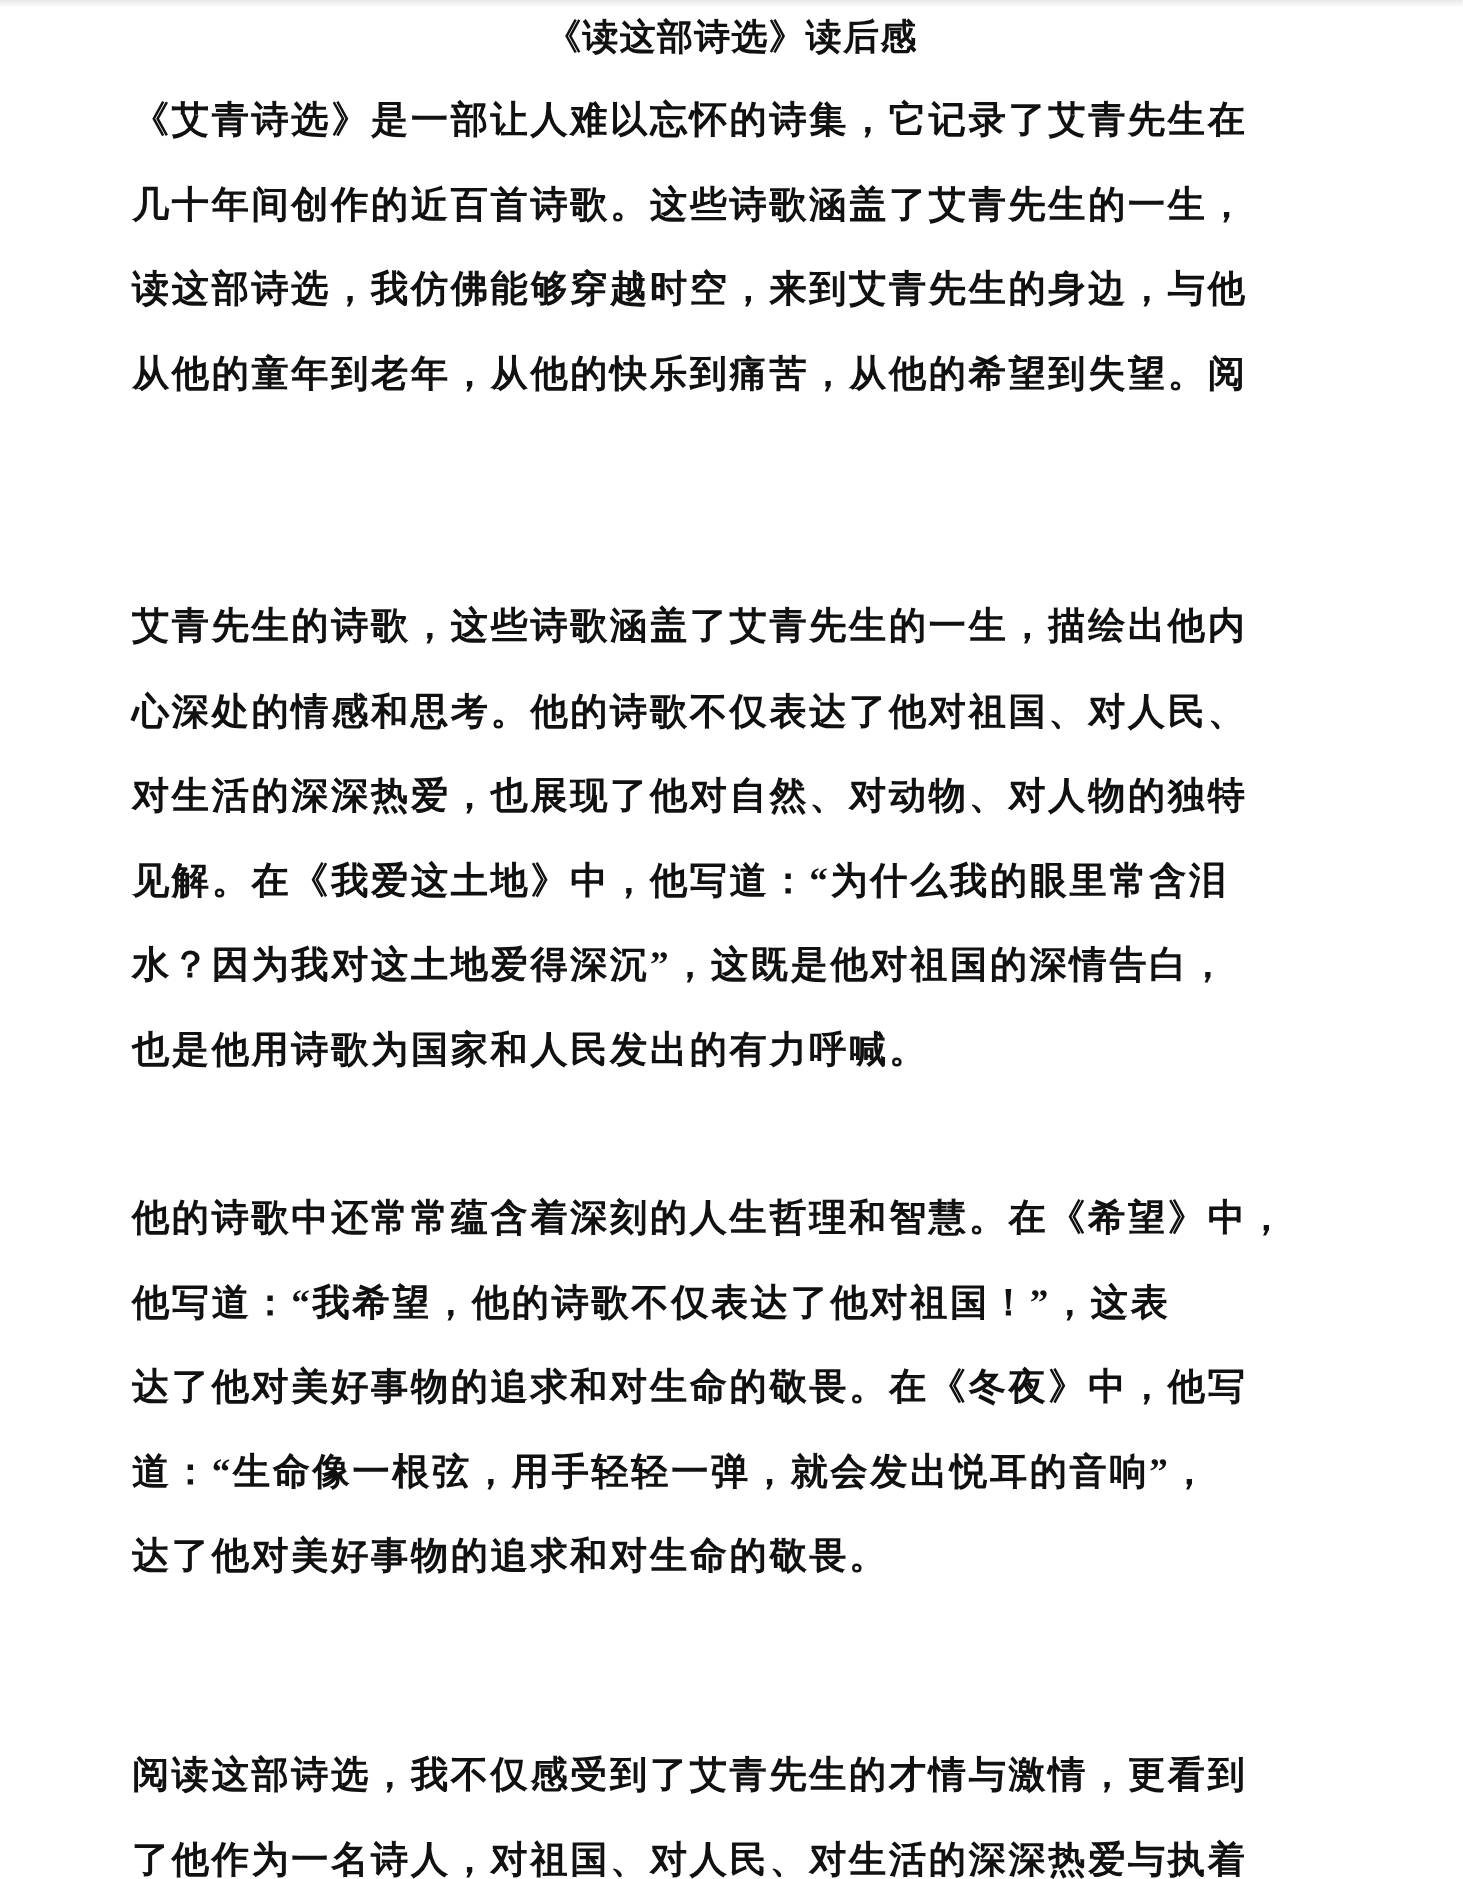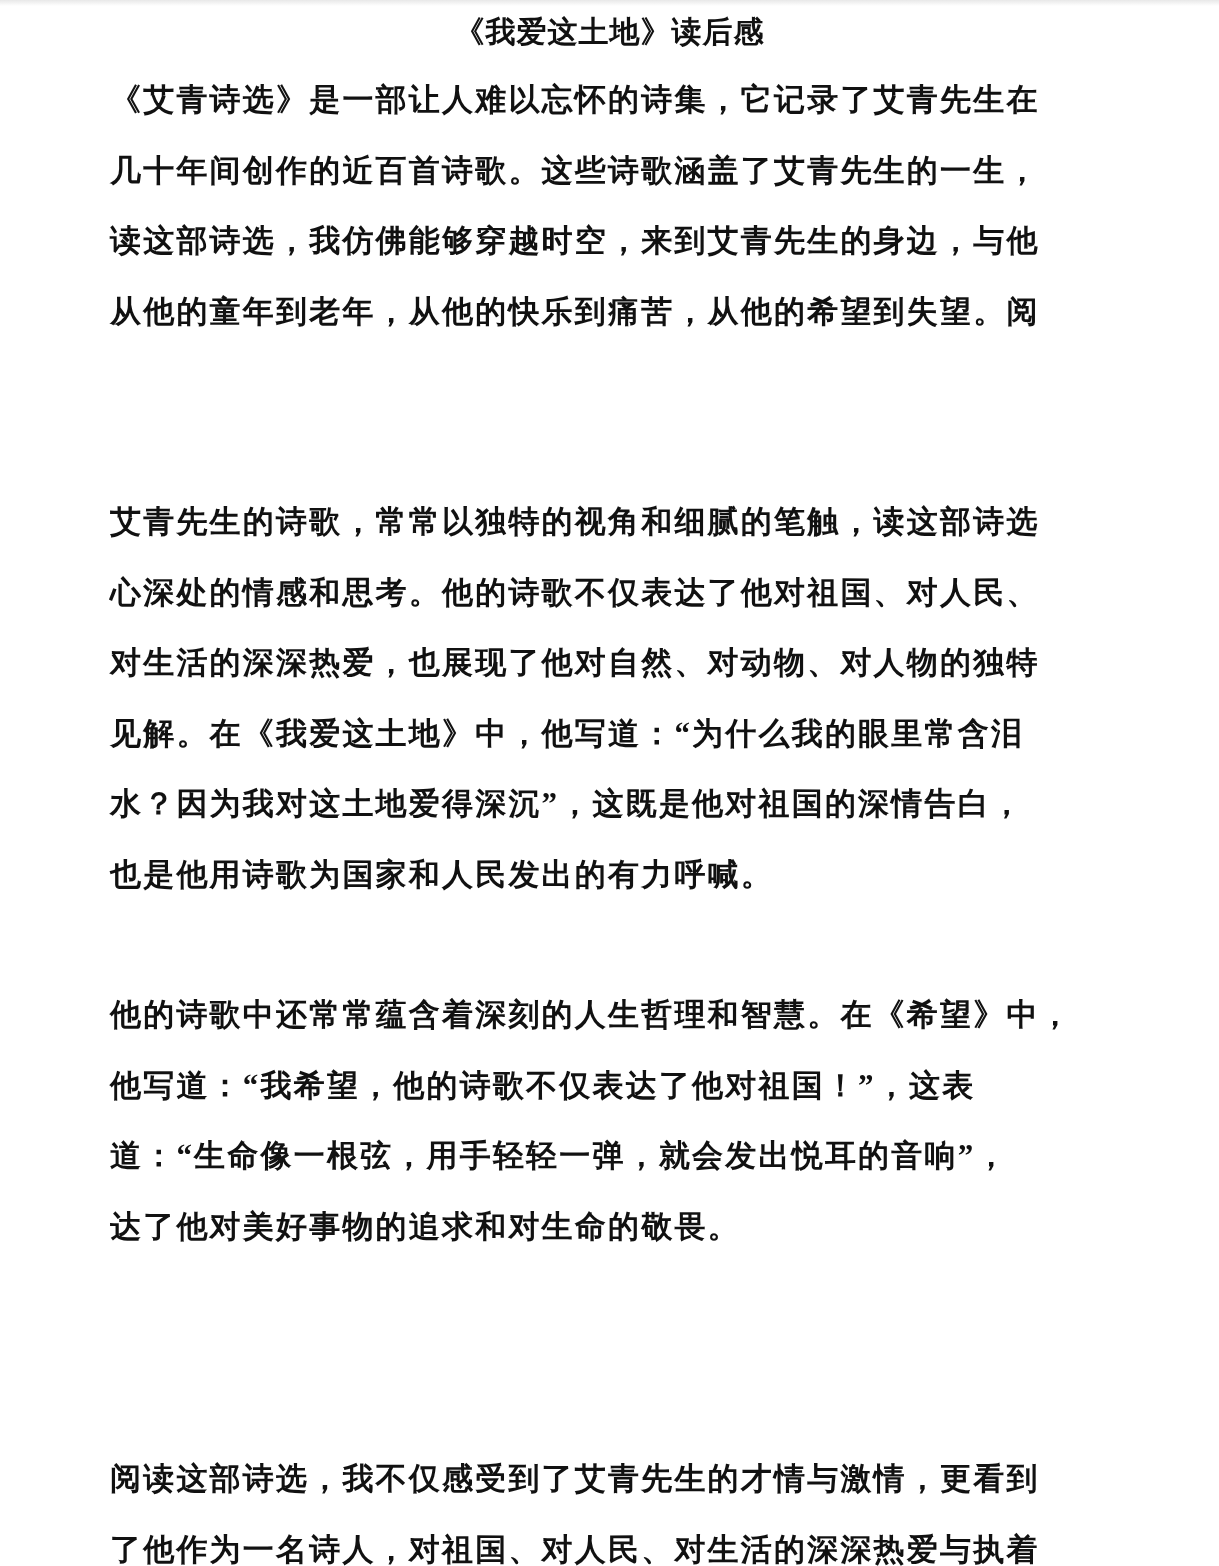--- a/index.html
+++ b/index.html
@@ -13,41 +13,42 @@
           letter-spacing: 2.2px; font-weight: bold; }
   .top-fade { position: absolute; top: 0; left: 0; width: 1219px; height: 6px;
               background: linear-gradient(#e8e8e8, #ffffff); }
 </style>
 </head>
 <body>
 
 <div class="page">
   <div class="top-fade"></div>
 
-  <div class="title">《我爱这土地》读后感</div>
+  <div class="title">《读这部诗选》读后感</div>
 
   <div class="para" style="top:65px;">
     <span class="line">《艾青诗选》是一部让人难以忘怀的诗集，它记录了艾青先生在</span>
     <span class="line">几十年间创作的近百首诗歌。这些诗歌涵盖了艾青先生的一生，</span>
     <span class="line">读这部诗选，我仿佛能够穿越时空，来到艾青先生的身边，与他</span>
     <span class="line">从他的童年到老年，从他的快乐到痛苦，从他的希望到失望。阅</span>
   </div>
 
   <div class="para" style="top:487px;">
-    <span class="line">艾青先生的诗歌，常常以独特的视角和细腻的笔触，读这部诗选</span>
+    <span class="line">艾青先生的诗歌，这些诗歌涵盖了艾青先生的一生，描绘出他内</span>
     <span class="line">心深处的情感和思考。他的诗歌不仅表达了他对祖国、对人民、</span>
     <span class="line">对生活的深深热爱，也展现了他对自然、对动物、对人物的独特</span>
     <span class="line">见解。在《我爱这土地》中，他写道：“为什么我的眼里常含泪</span>
     <span class="line">水？因为我对这土地爱得深沉”，这既是他对祖国的深情告白，</span>
     <span class="line">也是他用诗歌为国家和人民发出的有力呼喊。</span>
   </div>
 
   <div class="para" style="top:980px;">
     <span class="line">他的诗歌中还常常蕴含着深刻的人生哲理和智慧。在《希望》中，</span>
     <span class="line">他写道：“我希望，他的诗歌不仅表达了他对祖国！”，这表</span>
+    <span class="line">达了他对美好事物的追求和对生命的敬畏。在《冬夜》中，他写</span>
     <span class="line">道：“生命像一根弦，用手轻轻一弹，就会发出悦耳的音响”，</span>
     <span class="line">达了他对美好事物的追求和对生命的敬畏。</span>
   </div>
 
   <div class="para" style="top:1444px;">
     <span class="line">阅读这部诗选，我不仅感受到了艾青先生的才情与激情，更看到</span>
     <span class="line">了他作为一名诗人，对祖国、对人民、对生活的深深热爱与执着</span>
   </div>
 </div>
 

